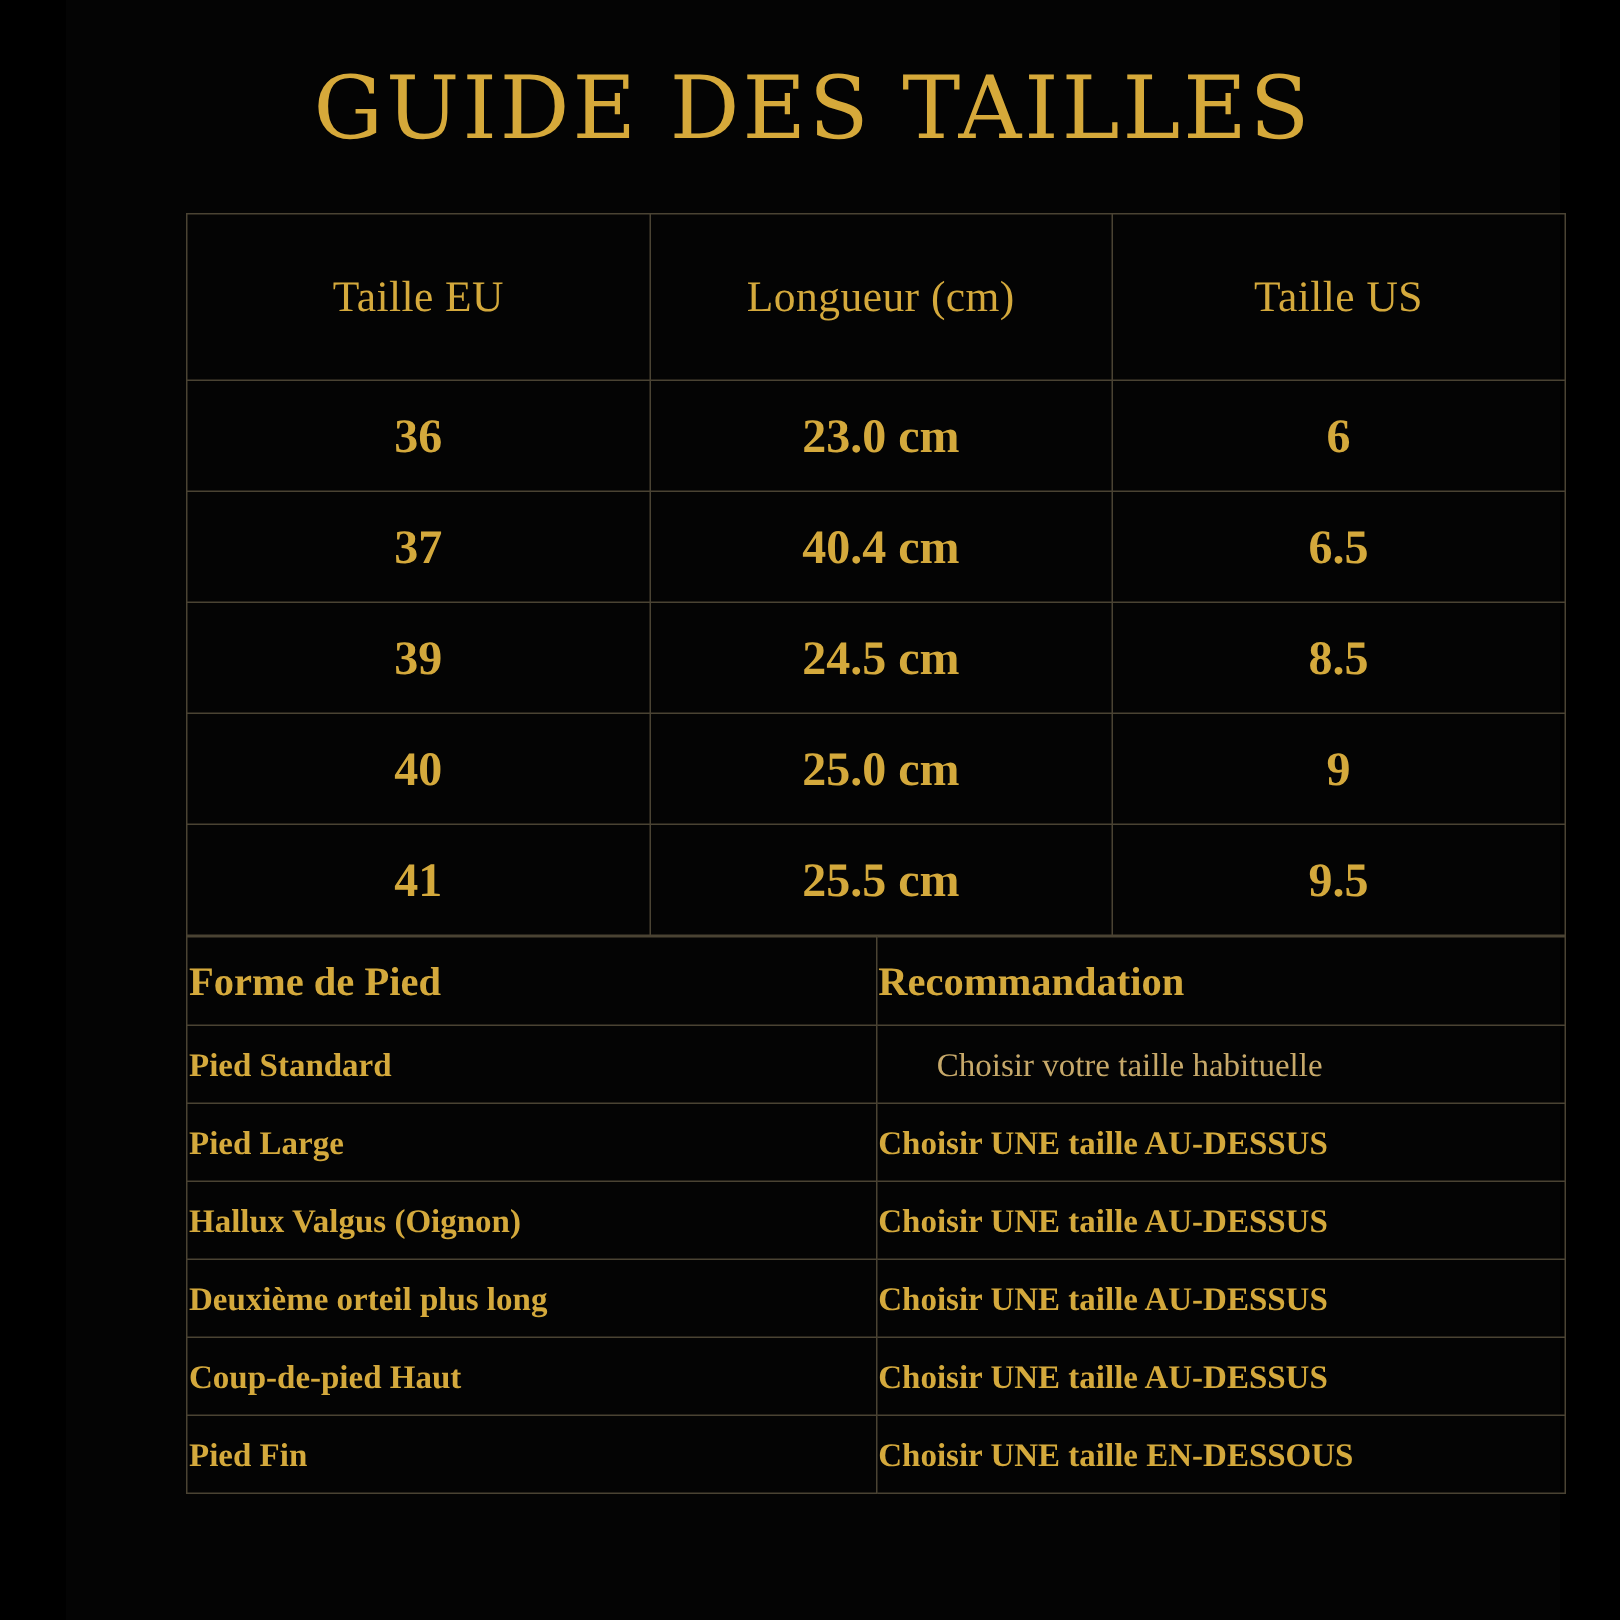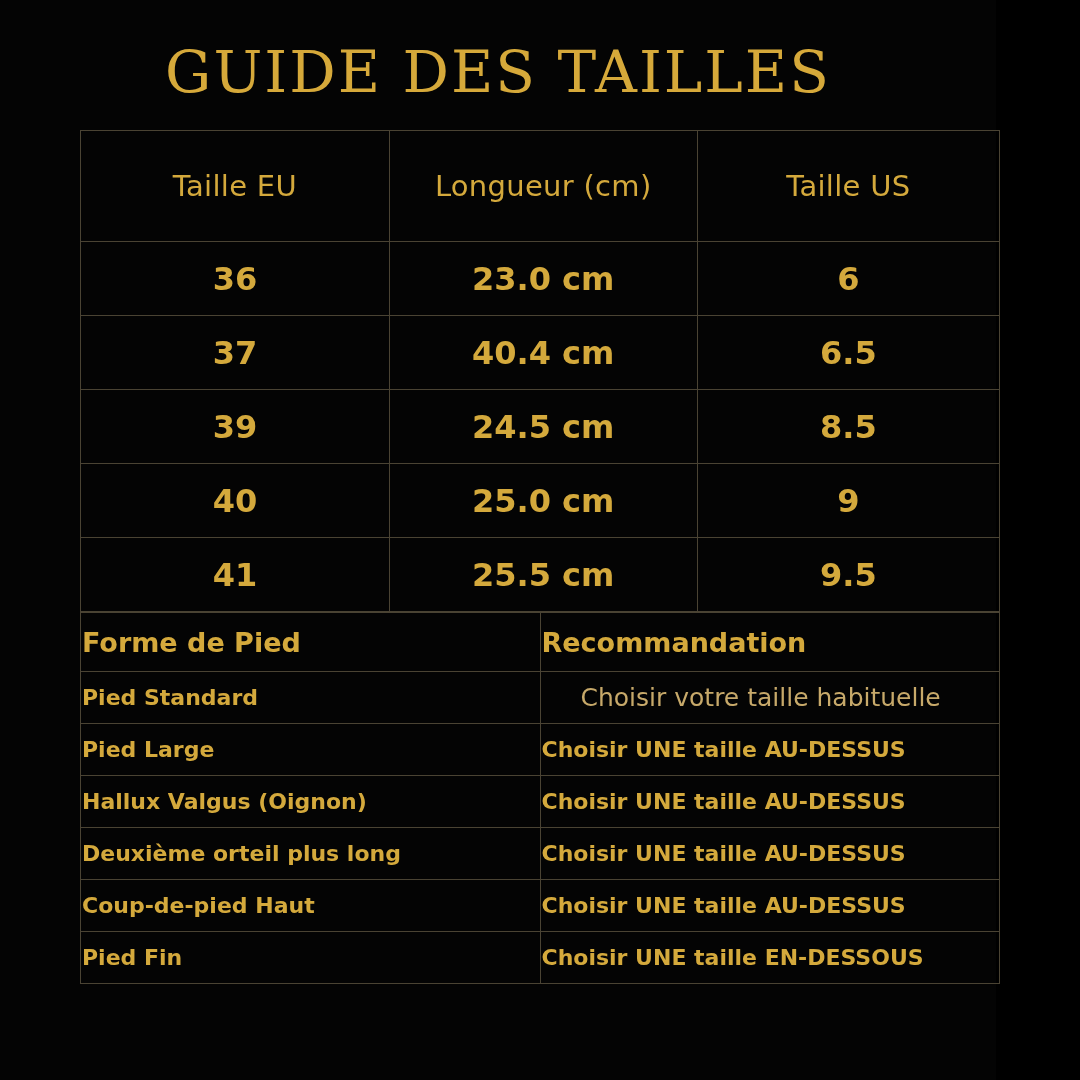--- a/index.html
+++ b/index.html
@@ -12,37 +12,39 @@
     height: 1080px;
     overflow: hidden;
     font-family: "DejaVu Sans", sans-serif;
     color: #d4a93c;
   }
   .page {
     position: relative;
     width: 996px;
     height: 1080px;
     background: #040404;
+    margin-left: 44px;
   }
   .title {
     text-align: center;
     font-family: "DejaVu Serif", serif;
     font-size: 58px;
     letter-spacing: 2px;
     color: #d6a93a;
     padding-top: 42px;
     line-height: 1.05;
     font-weight: 400;
     white-space: nowrap;
   }
   .tables {
     position: absolute;
     left: 80px;
-    top: 130px;
+    top: 142px;
     width: 920px;
+    font-family: Liberation Serif, serif;
   }
 
   
   table {
     border-collapse: collapse;
     width: 100%;
     table-layout: fixed;
   }
   .size-table {
     border: 1px solid #4a4333;
@@ -82,21 +84,21 @@
     font-weight: bold;
     height: 56px;
   }
   .reco-table td {
     font-size: 22px;
     font-weight: bold;
     height: 49px;
   }
   .reco-table td.normal {
     font-weight: normal;
-    font-size: 25px;
+    font-size: 22px;
     color: #c7a96a;
     padding-left: 40px;
   }
   .col-shape { width: 50%; }
   .col-reco { width: 50%; }
 </style>
 </head>
 <body>
 
 <div class="page">

